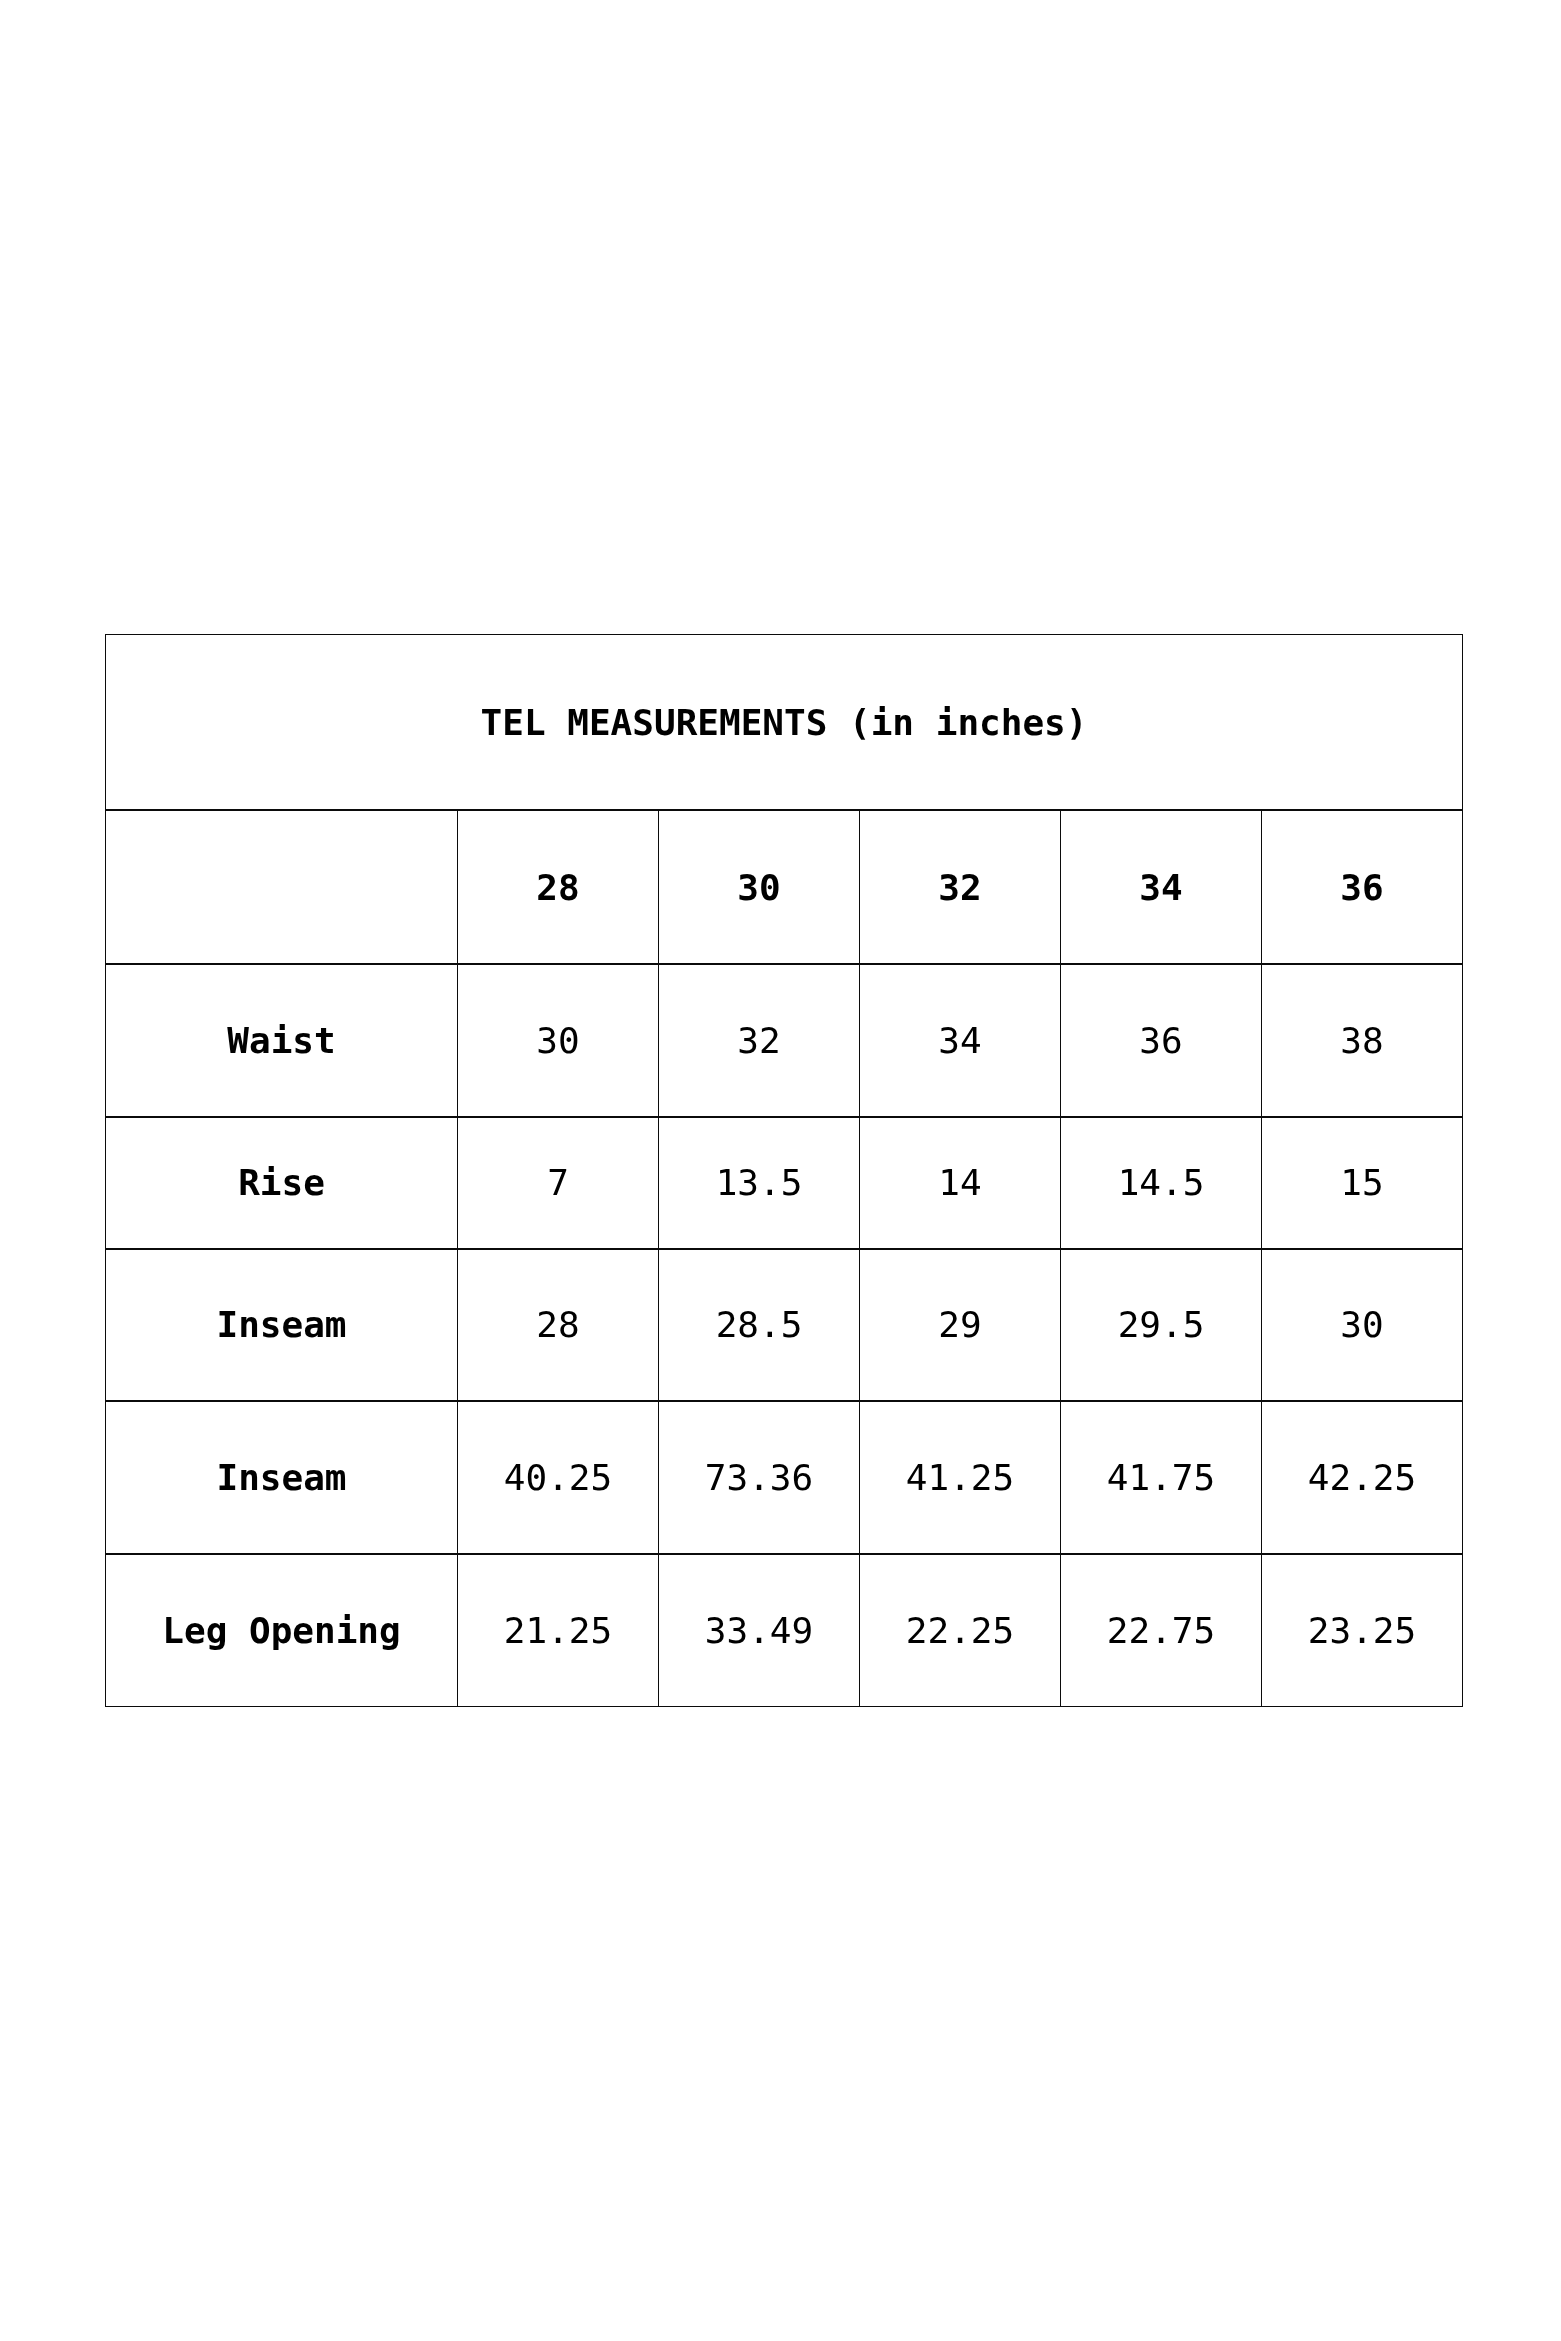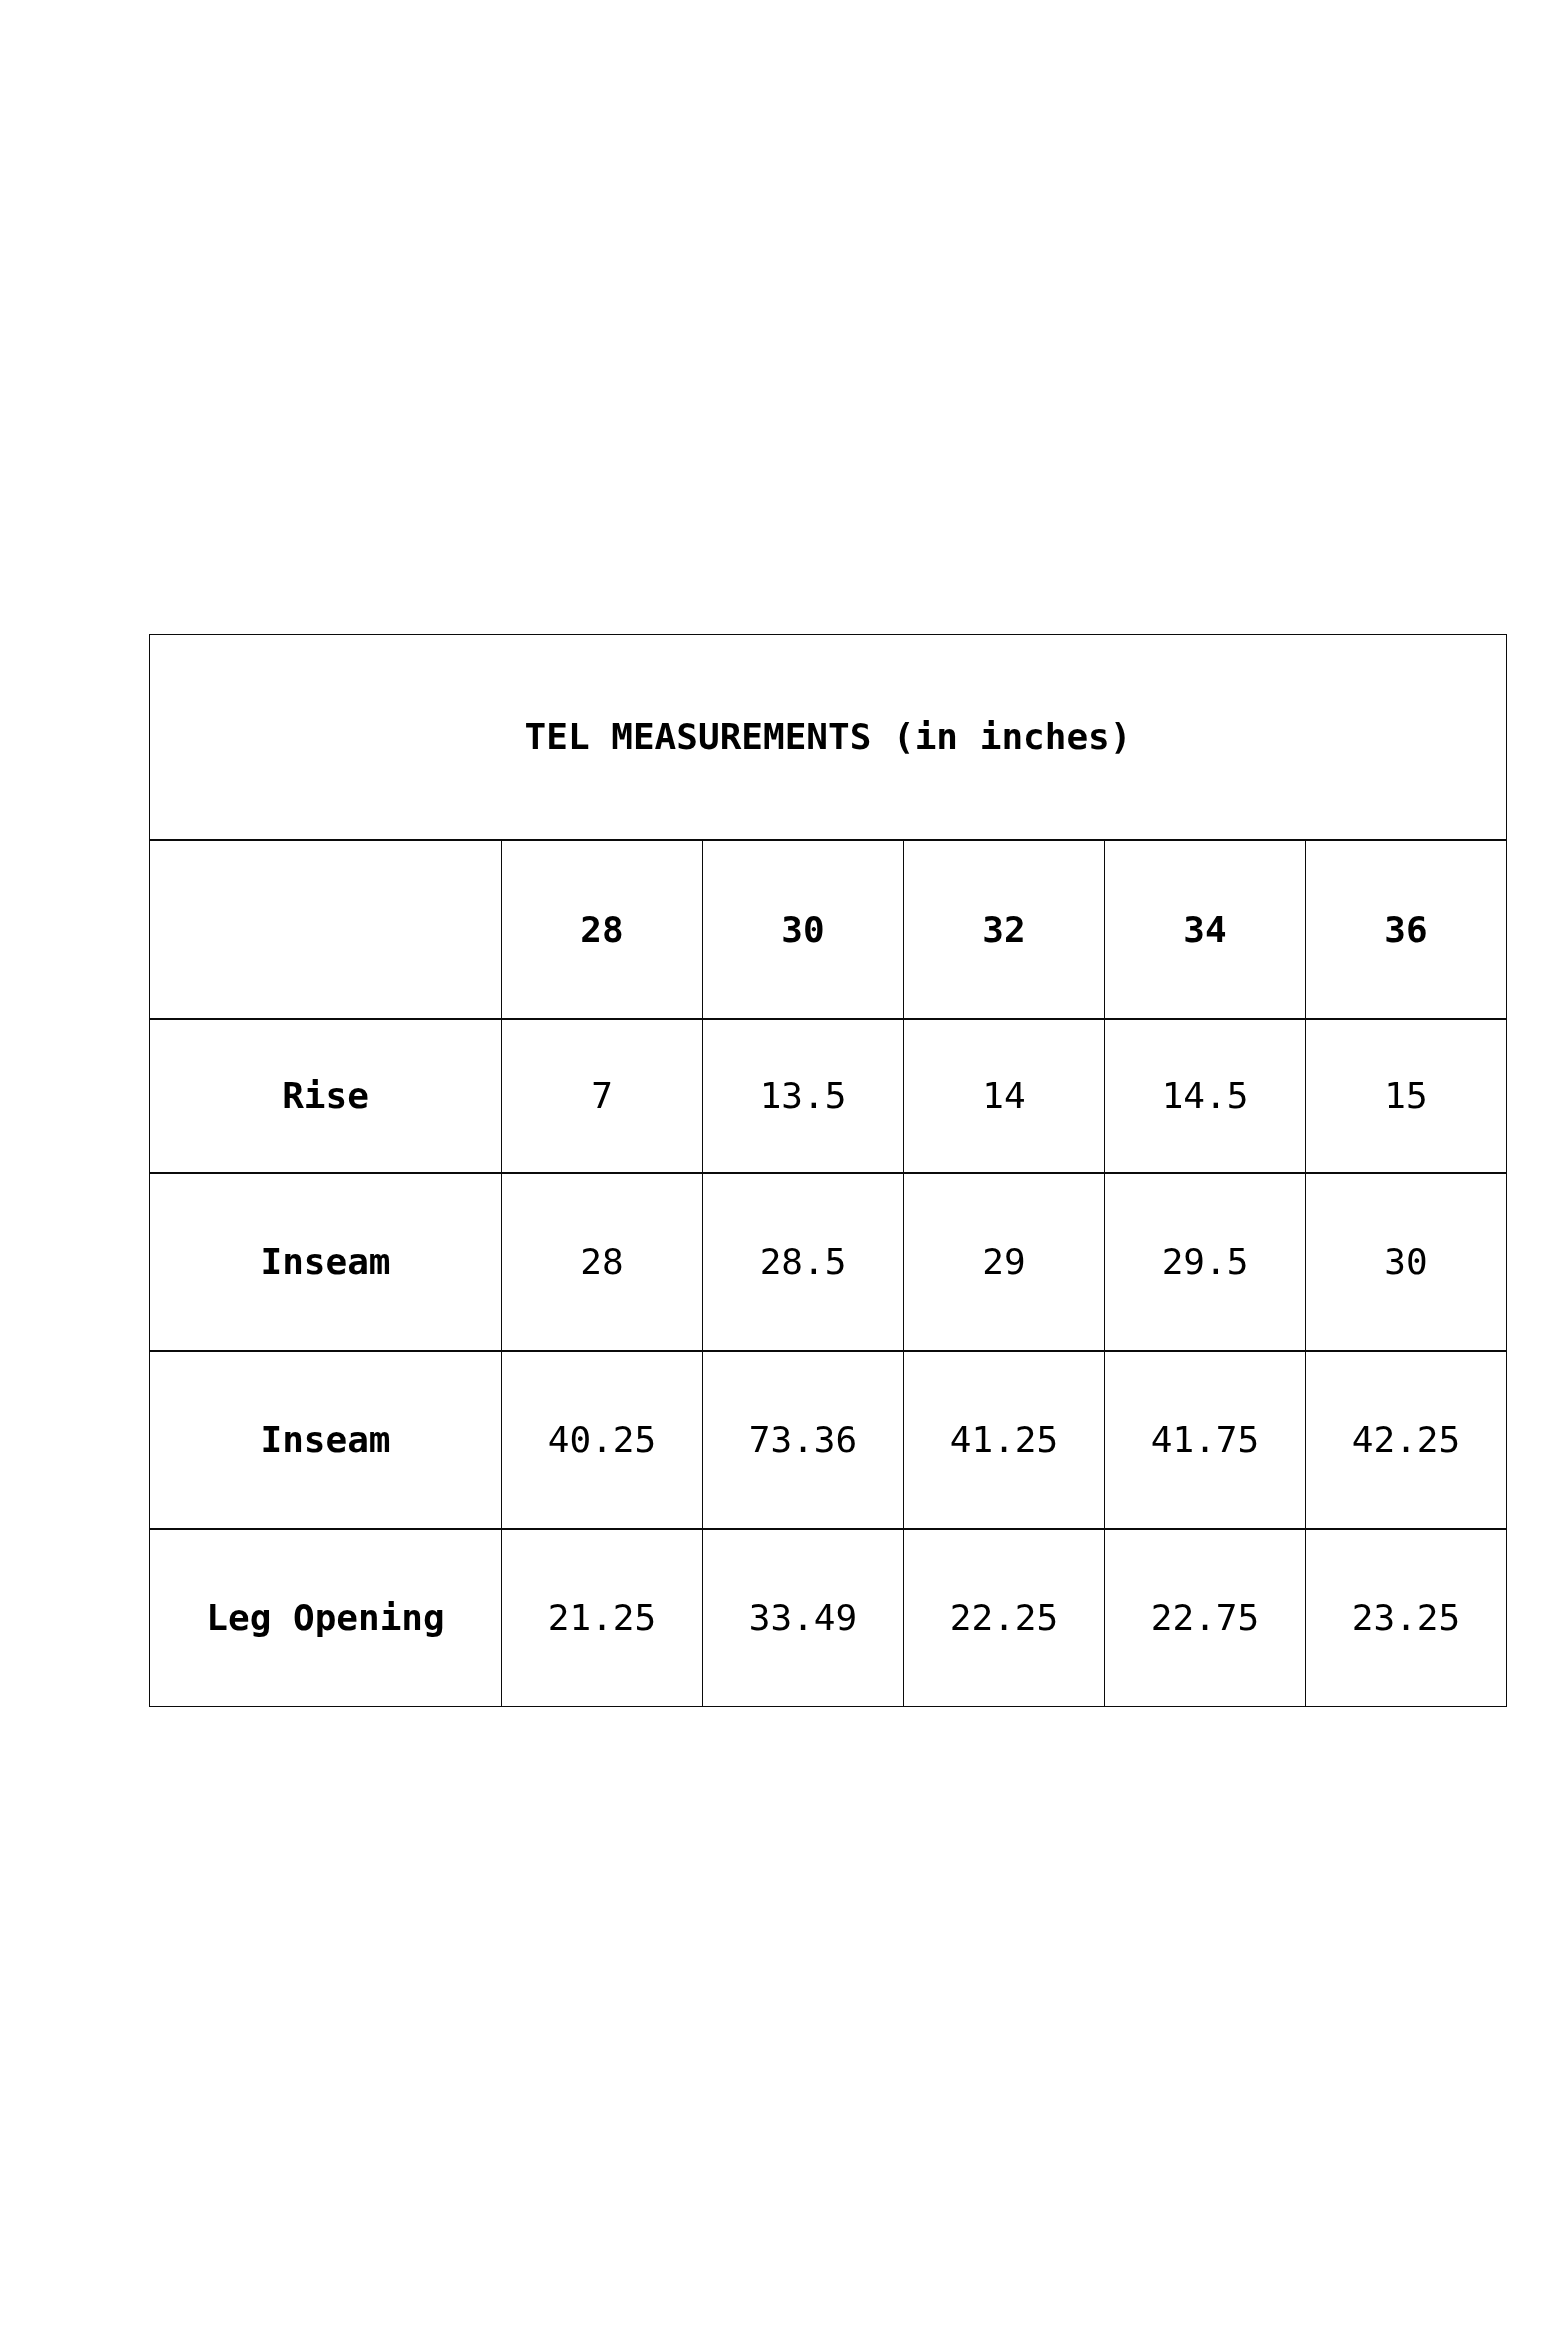--- a/index.html
+++ b/index.html
@@ -14,21 +14,20 @@
     background: #ffffff;
     font-family: "DejaVu Sans Mono", "Liberation Mono", monospace;
     color: #000000;
   }
   .size-table-wrap {
     position: absolute;
     left: 105px;
     top: 634px;
     width: 1355px;
     height: 1073px;
-    margin-left: 44px;
   }
   table.size-table {
     width: 100%;
     height: 100%;
     border-collapse: collapse;
     table-layout: fixed;
     border: 1.6px solid #0b0b0b;
   }
   table.size-table td {
     border: 1.6px solid #0b0b0b;
@@ -77,20 +76,28 @@
           <td class="title-cell" colspan="6">TEL MEASUREMENTS (in inches)</td>
         </tr>
         <tr style="height:151px" class="row-boundary">
           <td class="label-cell"></td>
           <td class="size-header-cell">28</td>
           <td class="size-header-cell">30</td>
           <td class="size-header-cell">32</td>
           <td class="size-header-cell">34</td>
           <td class="size-header-cell">36</td>
         </tr>
+        <tr style="height:150px" class="row-boundary">
+          <td class="label-cell">Waist</td>
+          <td class="value-cell">30</td>
+          <td class="value-cell">32</td>
+          <td class="value-cell">34</td>
+          <td class="value-cell">36</td>
+          <td class="value-cell">38</td>
+        </tr>
         <tr style="height:130px" class="row-boundary">
           <td class="label-cell">Rise</td>
           <td class="value-cell">7</td>
           <td class="value-cell">13.5</td>
           <td class="value-cell">14</td>
           <td class="value-cell">14.5</td>
           <td class="value-cell">15</td>
         </tr>
         <tr style="height:150px" class="row-boundary">
           <td class="label-cell">Inseam</td>

